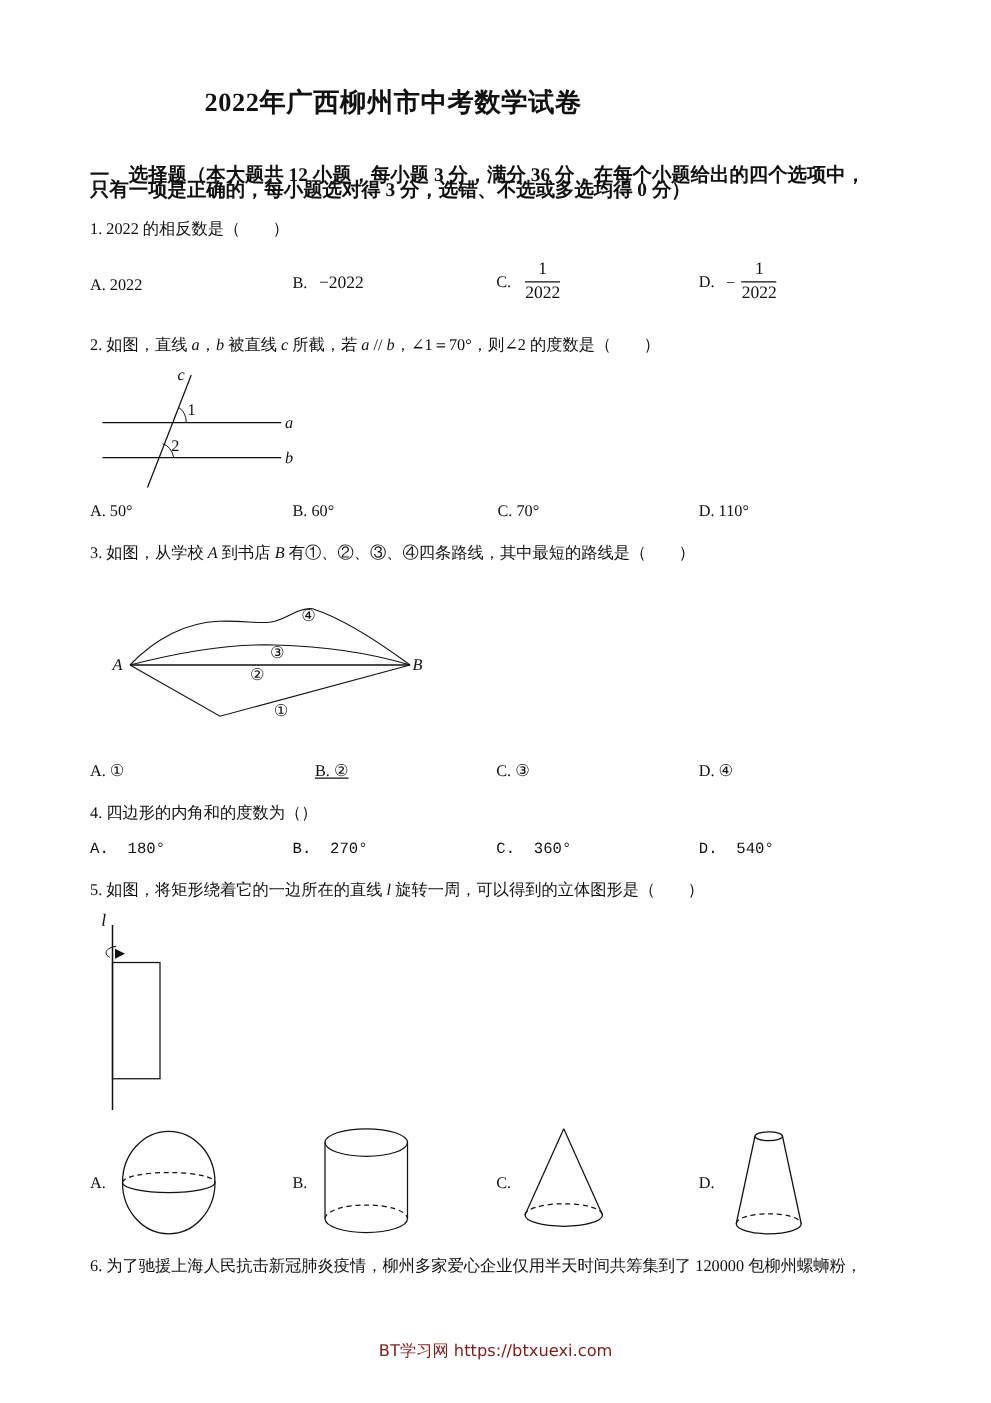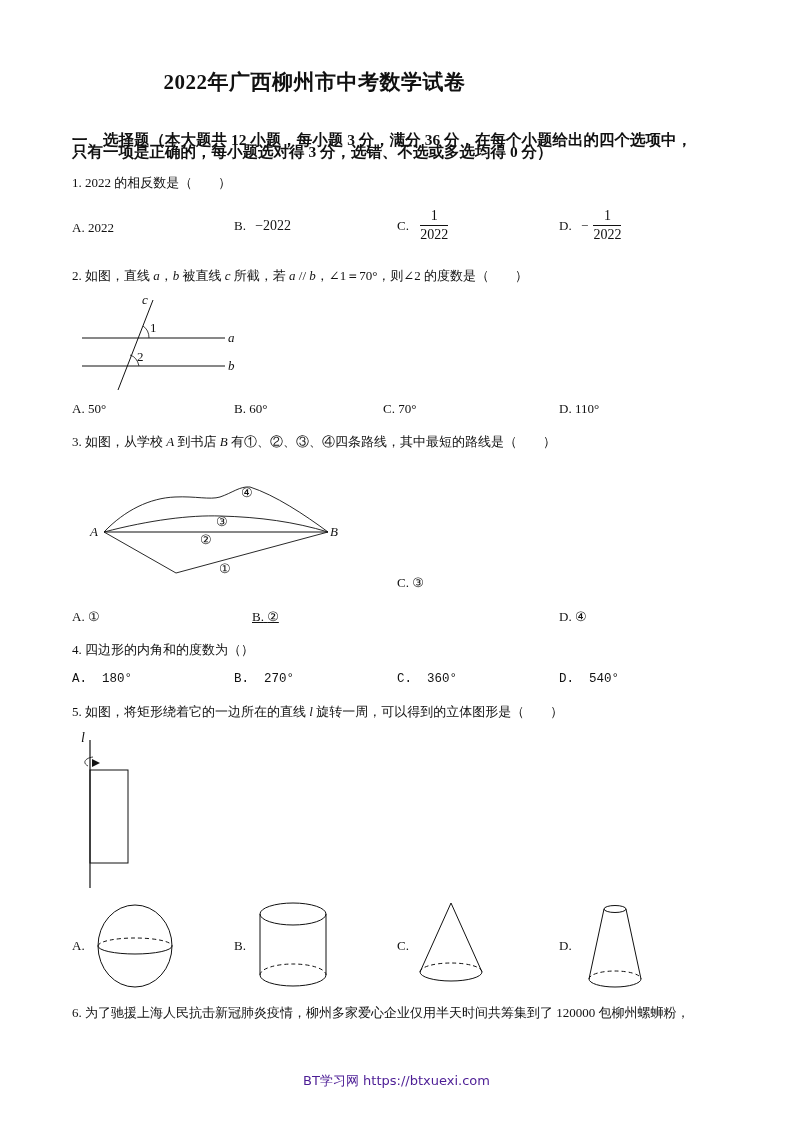--- a/index.html
+++ b/index.html
@@ -9,21 +9,21 @@
   .title { left: 0; width: 629px; top: 68px; text-align: center; font-size: 21px; font-weight: bold; letter-spacing: 0.5px; }
   .section { left: 72px; font-size: 15.5px; font-weight: bold; }
   .q { left: 72px; font-size: 13px; white-space: nowrap; }
   .opt { font-size: 13px; white-space: nowrap; }
   .opt-mono { font-family: "Liberation Mono", "DejaVu Sans Mono", monospace; font-size: 12.5px; }
   .frac { display: inline-flex; flex-direction: column; align-items: center; vertical-align: middle; margin-left: 8px; font-size: 14px; line-height: 16px; }
   .frac .num { padding: 0 2px; }
   .frac .bar { width: 100%; border-top: 1px solid #111; margin: 1px 0; }
   .neg { font-size: 14px; margin-left: 6px; }
   i.var { font-style: italic; }
-  .footer { left: 0; width: 793px; top: 1072px; text-align: center; font-family: "DejaVu Sans", sans-serif; font-size: 13px; color: #4c1d95; }
+  .footer { left: 0; width: 793px; top: 1072px; text-align: center; font-family: "DejaVu Sans", sans-serif; font-size: 13px; color: #7f1d1d; }
   svg { position: absolute; overflow: visible; }
 </style>
 </head>
 <body>
 
 <div class="abs title">2022年广西柳州市中考数学试卷</div>
 
 <div class="abs section" style="top:110px;margin-top:20px;">一、选择题（本大题共 12 小题，每小题 3 分，满分 36 分．在每个小题给出的四个选项中，</div>
 <div class="abs section" style="top:142px;">只有一项是正确的，每小题选对得 3 分，选错、不选或多选均得 0 分）</div>
 
@@ -63,21 +63,21 @@
   <path d="M130,355 Q137,357 139,366" fill="none" stroke="#111" stroke-width="0.8"></path>
 </svg>
 <div class="abs opt" style="left:142px; top:292px; font-style:italic;">c</div>
 <div class="abs opt" style="left:150px; top:320px;">1</div>
 <div class="abs opt" style="left:228px; top:330px; font-style:italic;">a</div>
 <div class="abs opt" style="left:137px; top:349px;">2</div>
 <div class="abs opt" style="left:228px; top:358px; font-style:italic;">b</div>
 
 <div class="abs opt" style="left:72px; top:401px;"><span>A.</span> <span>50°</span></div>
 <div class="abs opt" style="left:234px; top:401px;"><span>B.</span> <span>60°</span></div>
-<div class="abs opt" style="left:383px; top:401px;text-align:center;"><span>C.</span> <span>70°</span></div>
+<div class="abs opt" style="left:398px; top:401px;text-align:center;"><span>C.</span> <span>70°</span></div>
 <div class="abs opt" style="left:559px; top:401px;"><span>D.</span> <span>110°</span></div>
 
 <div class="abs q" style="top:433px;">
   <span>3. 如图，从学校 </span><i class="var">A</i><span> 到书店 </span><i class="var">B</i><span> 有①、②、③、④四条路线，其中最短的路线是（　　）</span>
 </div>
 <svg style="left:0; top:0;" width="793" height="1122">
 
   <line x1="104" y1="532" x2="328" y2="532" stroke="#111" stroke-width="1.1"></line>
 
   <polyline points="104,532 176,573 328,532" fill="none" stroke="#111" stroke-width="0.9"></polyline>
@@ -88,21 +88,21 @@
 </svg>
 <div class="abs opt" style="left:90px; top:524px; font-style:italic;">A</div>
 <div class="abs opt" style="left:330px; top:524px; font-style:italic;">B</div>
 <div class="abs opt" style="left:219px; top:561px;">①</div>
 <div class="abs opt" style="left:200px; top:532px;">②</div>
 <div class="abs opt" style="left:216px; top:514px;">③</div>
 <div class="abs opt" style="left:241px; top:485px;">④</div>
 
 <div class="abs opt" style="left:72px; top:609px;"><span>A.</span> <span>①</span></div>
 <div class="abs opt" style="left:252px; top:609px;text-decoration:underline;"><span>B.</span> <span>②</span></div>
-<div class="abs opt" style="left:397px; top:575px;"><span>C.</span> <span>③</span></div>
+<div class="abs opt" style="left:397px; top:609px;"><span>C.</span> <span>③</span></div>
 <div class="abs opt" style="left:559px; top:609px;"><span>D.</span> <span>④</span></div>
 
 <div class="abs q" style="top:641px;">4. 四边形的内角和的度数为（）</div>
 <div class="abs opt opt-mono" style="left:72px; top:672px;"><span>A.</span>&nbsp; <span>180°</span></div>
 <div class="abs opt opt-mono" style="left:234px; top:672px;text-align:center;"><span>B.</span>&nbsp; <span>270°</span></div>
 <div class="abs opt opt-mono" style="left:397px; top:672px;"><span>C.</span>&nbsp; <span>360°</span></div>
 <div class="abs opt opt-mono" style="left:559px; top:672px;"><span>D.</span>&nbsp; <span>540°</span></div>
 
 <div class="abs q" style="top:703px;">
   <span>5. 如图，将矩形绕着它的一边所在的直线 </span><i class="var">l</i><span> 旋转一周，可以得到的立体图形是（　　）</span>

